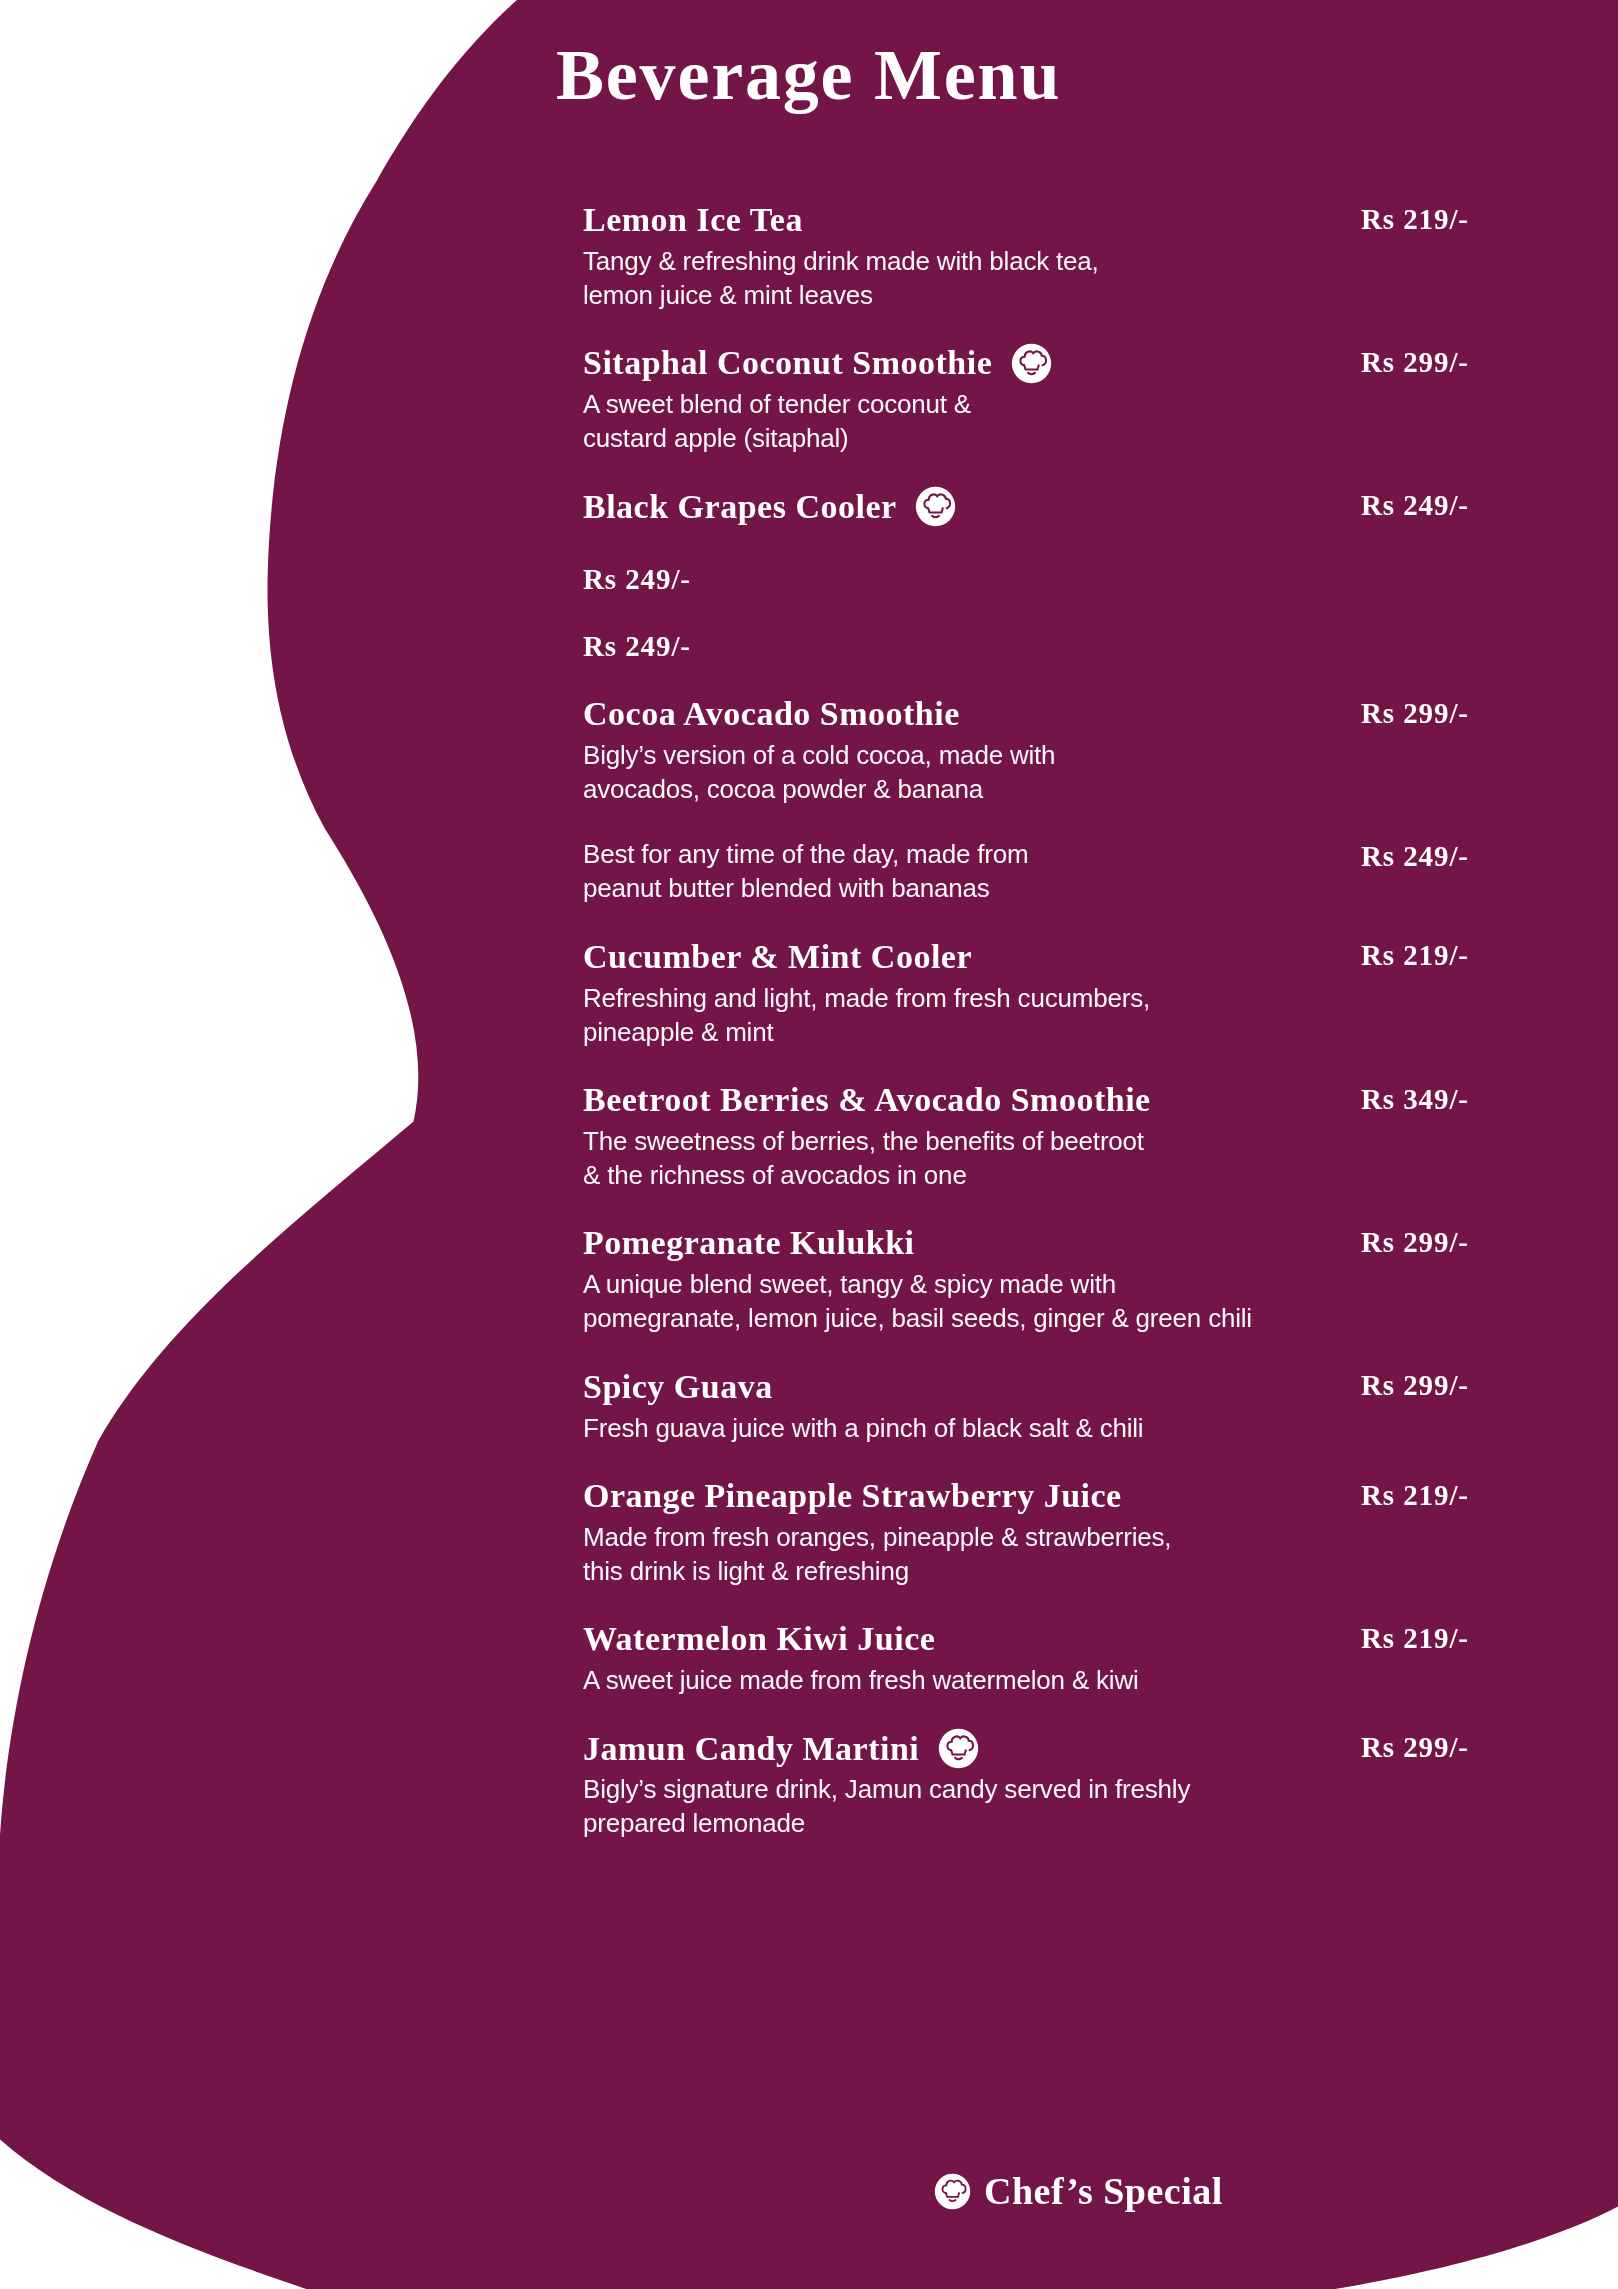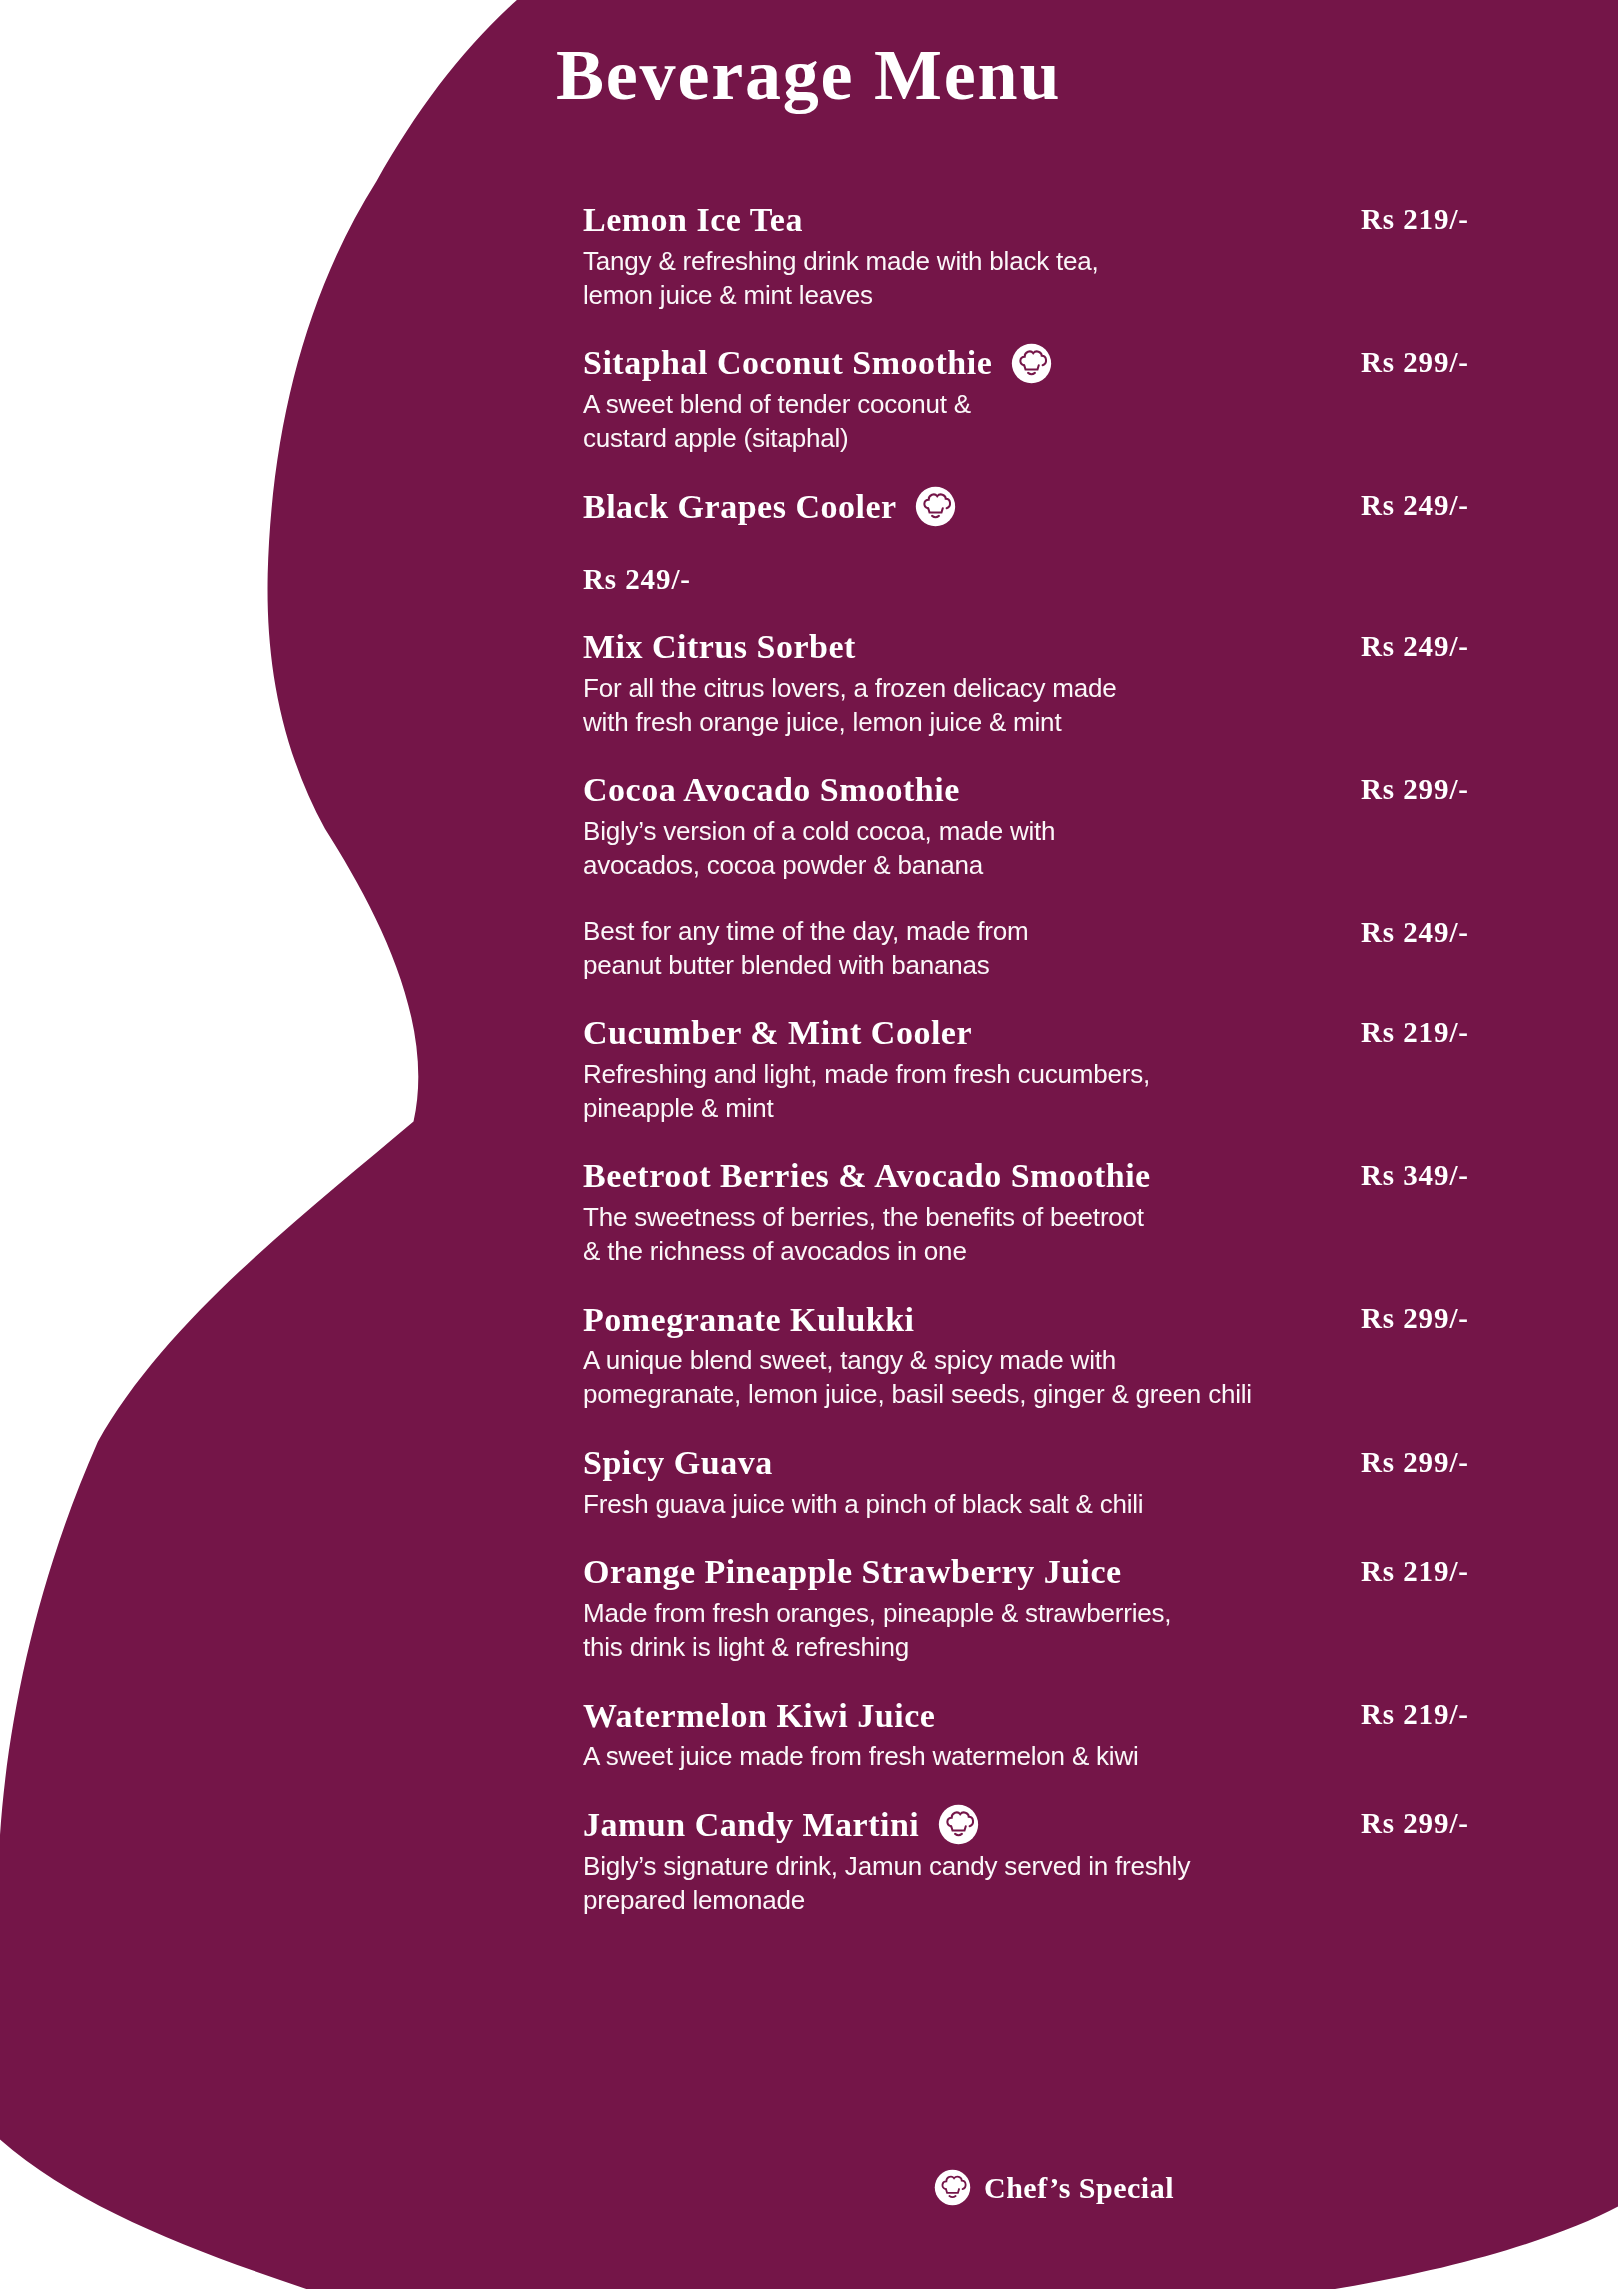--- a/index.html
+++ b/index.html
@@ -64,21 +64,21 @@
   }
   .legend {
     position: absolute;
     left: 934px; top: 2169px;
     display: flex; align-items: center; gap: 13px;
   }
   .legend-icon { width: 37px; height: 37px; }
   .legend-label {
     font-family: "Liberation Serif", serif;
     font-weight: 700;
-    font-size: 30px;
+    font-size: 38px;
     letter-spacing: 0.5px;
   }
 </style>
 </head>
 <body>
 
 <div class="page">
 
   <svg class="blob-svg" viewBox="0 0 1754 2481" preserveAspectRatio="none" aria-hidden="true">
     <path d="M 560 0
@@ -154,30 +154,20 @@
       </div>
     </div>
     <div class="item-price">Rs 249/-</div>
   </div>
 
   <div class="item">
     <div class="item-price">Rs 249/-</div>
   </div>
 
   <div class="item">
-    <div class="item-main">
-      <div class="name-row">
-        <span class="item-name">Mix Citrus Sorbet</span>
-
-      </div>
-      <div class="item-desc">
-              <div class="desc-line">For all the citrus lovers, a frozen delicacy made</div>
-              <div class="desc-line">with fresh orange juice, lemon juice &amp; mint</div>
-            </div>
-    </div>
     <div class="item-price">Rs 249/-</div>
   </div>
 
   <div class="item">
     <div class="item-main">
       <div class="name-row">
         <span class="item-name">Cocoa Avocado Smoothie</span>
 
       </div>
       <div class="item-desc">

